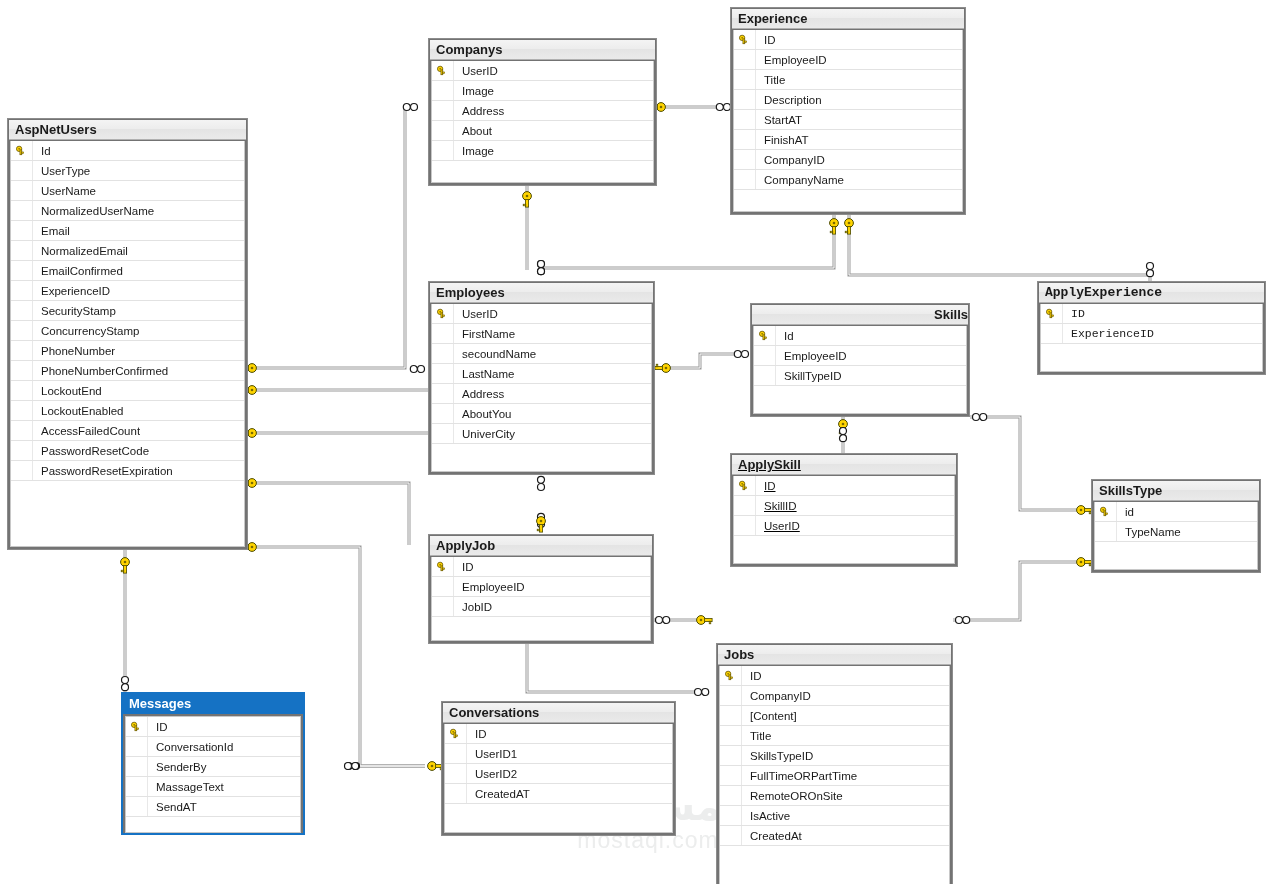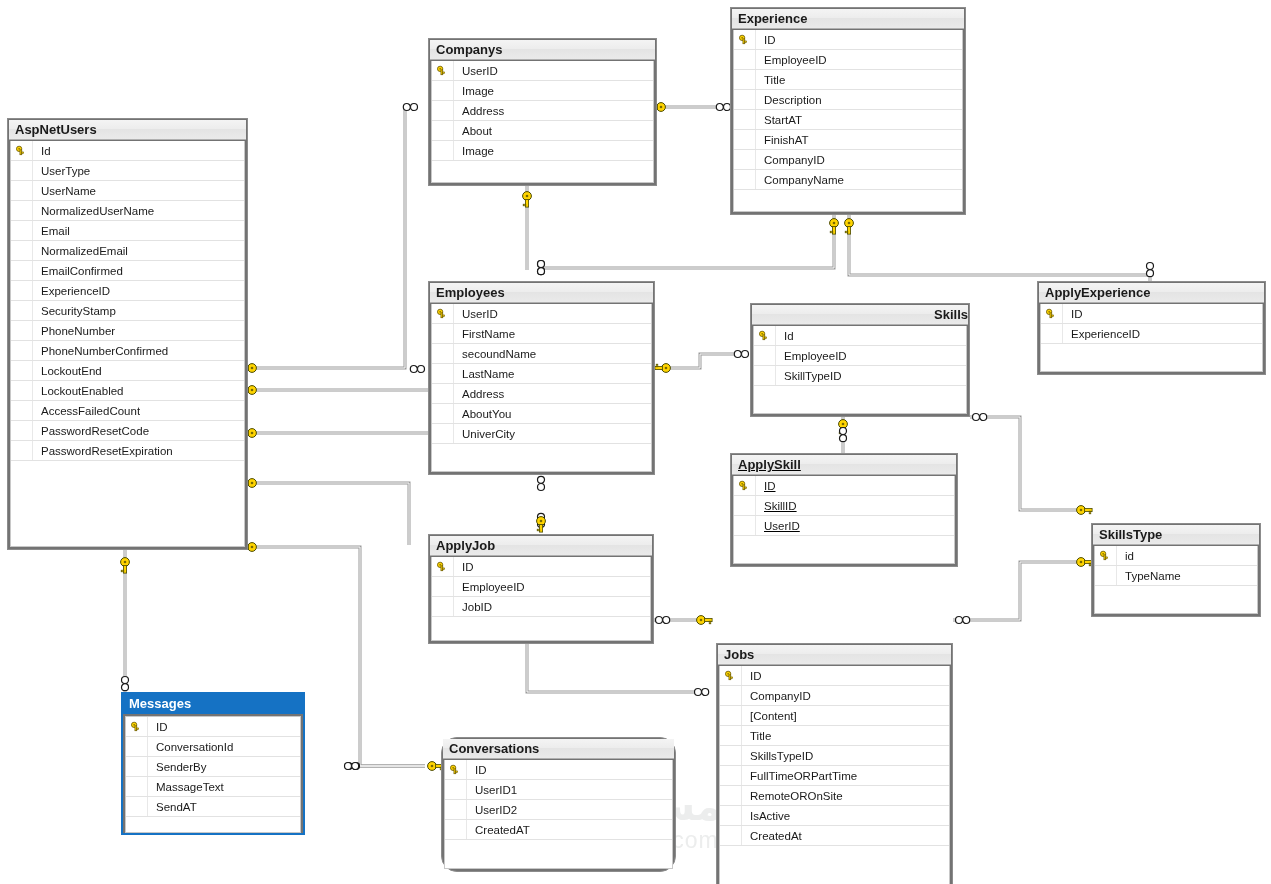--- a/index.html
+++ b/index.html
@@ -274,20 +274,24 @@
           <div class="row">
             <div class="gutter"></div>
             <div class="colname">ExperienceID</div>
           </div>
           <div class="row">
             <div class="gutter"></div>
             <div class="colname">SecurityStamp</div>
           </div>
           <div class="row">
             <div class="gutter"></div>
+            <div class="colname">ConcurrencyStamp</div>
+          </div>
+          <div class="row">
+            <div class="gutter"></div>
             <div class="colname">PhoneNumber</div>
           </div>
           <div class="row">
             <div class="gutter"></div>
             <div class="colname">PhoneNumberConfirmed</div>
           </div>
           <div class="row">
             <div class="gutter"></div>
             <div class="colname">LockoutEnd</div>
           </div>
@@ -447,21 +451,21 @@
             <div class="gutter"></div>
             <div class="colname">EmployeeID</div>
           </div>
           <div class="row">
             <div class="gutter"></div>
             <div class="colname">SkillTypeID</div>
           </div>
           <div class="filler" style="height: 24px;"></div>
         </div>
       </div>
-      <div class="entity" style="left: 1037px; top: 281px; width: 229px; height: 94px;">
+      <div class="entity" style="left: 1037px; top: 281px; width: 229px; height: 94px; font-family: Liberation Mono, monospace;">
         <div class="hdr">ApplyExperience</div>
         <div class="grid" style="height: 68px;">
           <div class="row">
             <div class="gutter">
               <svg class="keyglyph" viewBox="0 0 12 12" width="12" height="12">
                 <circle cx="3.4" cy="4.2" r="2.9" fill="#ffd400" stroke="#6b5a00" stroke-width="0.9"></circle>
                 <circle cx="3.4" cy="4.2" r="0.9" fill="#7a6a00"></circle>
                 <rect x="4.3" y="5.3" width="2.0" height="5.3" fill="#ffd400" stroke="#6b5a00" stroke-width="0.8"></rect>
                 <rect x="6.0" y="7.6" width="2.2" height="1.5" fill="#ffd400" stroke="#6b5a00" stroke-width="0.7"></rect>
               </svg>
@@ -493,21 +497,21 @@
             <div class="gutter"></div>
             <div class="colname">SkillID</div>
           </div>
           <div class="row">
             <div class="gutter"></div>
             <div class="colname">UserID</div>
           </div>
           <div class="filler" style="height: 24px;"></div>
         </div>
       </div>
-      <div class="entity" style="left: 1091px; top: 479px; width: 170px; height: 94px; margin-top: 44px;">
+      <div class="entity" style="left: 1091px; top: 479px; width: 170px; height: 94px;">
         <div class="hdr">SkillsType</div>
         <div class="grid" style="height: 68px;">
           <div class="row">
             <div class="gutter">
               <svg class="keyglyph" viewBox="0 0 12 12" width="12" height="12">
                 <circle cx="3.4" cy="4.2" r="2.9" fill="#ffd400" stroke="#6b5a00" stroke-width="0.9"></circle>
                 <circle cx="3.4" cy="4.2" r="0.9" fill="#7a6a00"></circle>
                 <rect x="4.3" y="5.3" width="2.0" height="5.3" fill="#ffd400" stroke="#6b5a00" stroke-width="0.8"></rect>
                 <rect x="6.0" y="7.6" width="2.2" height="1.5" fill="#ffd400" stroke="#6b5a00" stroke-width="0.7"></rect>
               </svg>
@@ -621,21 +625,21 @@
             <div class="gutter"></div>
             <div class="colname">MassageText</div>
           </div>
           <div class="row">
             <div class="gutter"></div>
             <div class="colname">SendAT</div>
           </div>
           <div class="filler" style="height: 13px;"></div>
         </div>
       </div>
-      <div class="entity" style="left: 441px; top: 737px; width: 235px; height: 135px; border-radius: 16px;">
+      <div class="entity" style="left: 441px; top: 701px; width: 235px; height: 135px;">
         <div class="hdr">Conversations</div>
         <div class="grid" style="height: 109px;">
           <div class="row">
             <div class="gutter">
               <svg class="keyglyph" viewBox="0 0 12 12" width="12" height="12">
                 <circle cx="3.4" cy="4.2" r="2.9" fill="#ffd400" stroke="#6b5a00" stroke-width="0.9"></circle>
                 <circle cx="3.4" cy="4.2" r="0.9" fill="#7a6a00"></circle>
                 <rect x="4.3" y="5.3" width="2.0" height="5.3" fill="#ffd400" stroke="#6b5a00" stroke-width="0.8"></rect>
                 <rect x="6.0" y="7.6" width="2.2" height="1.5" fill="#ffd400" stroke="#6b5a00" stroke-width="0.7"></rect>
               </svg>

